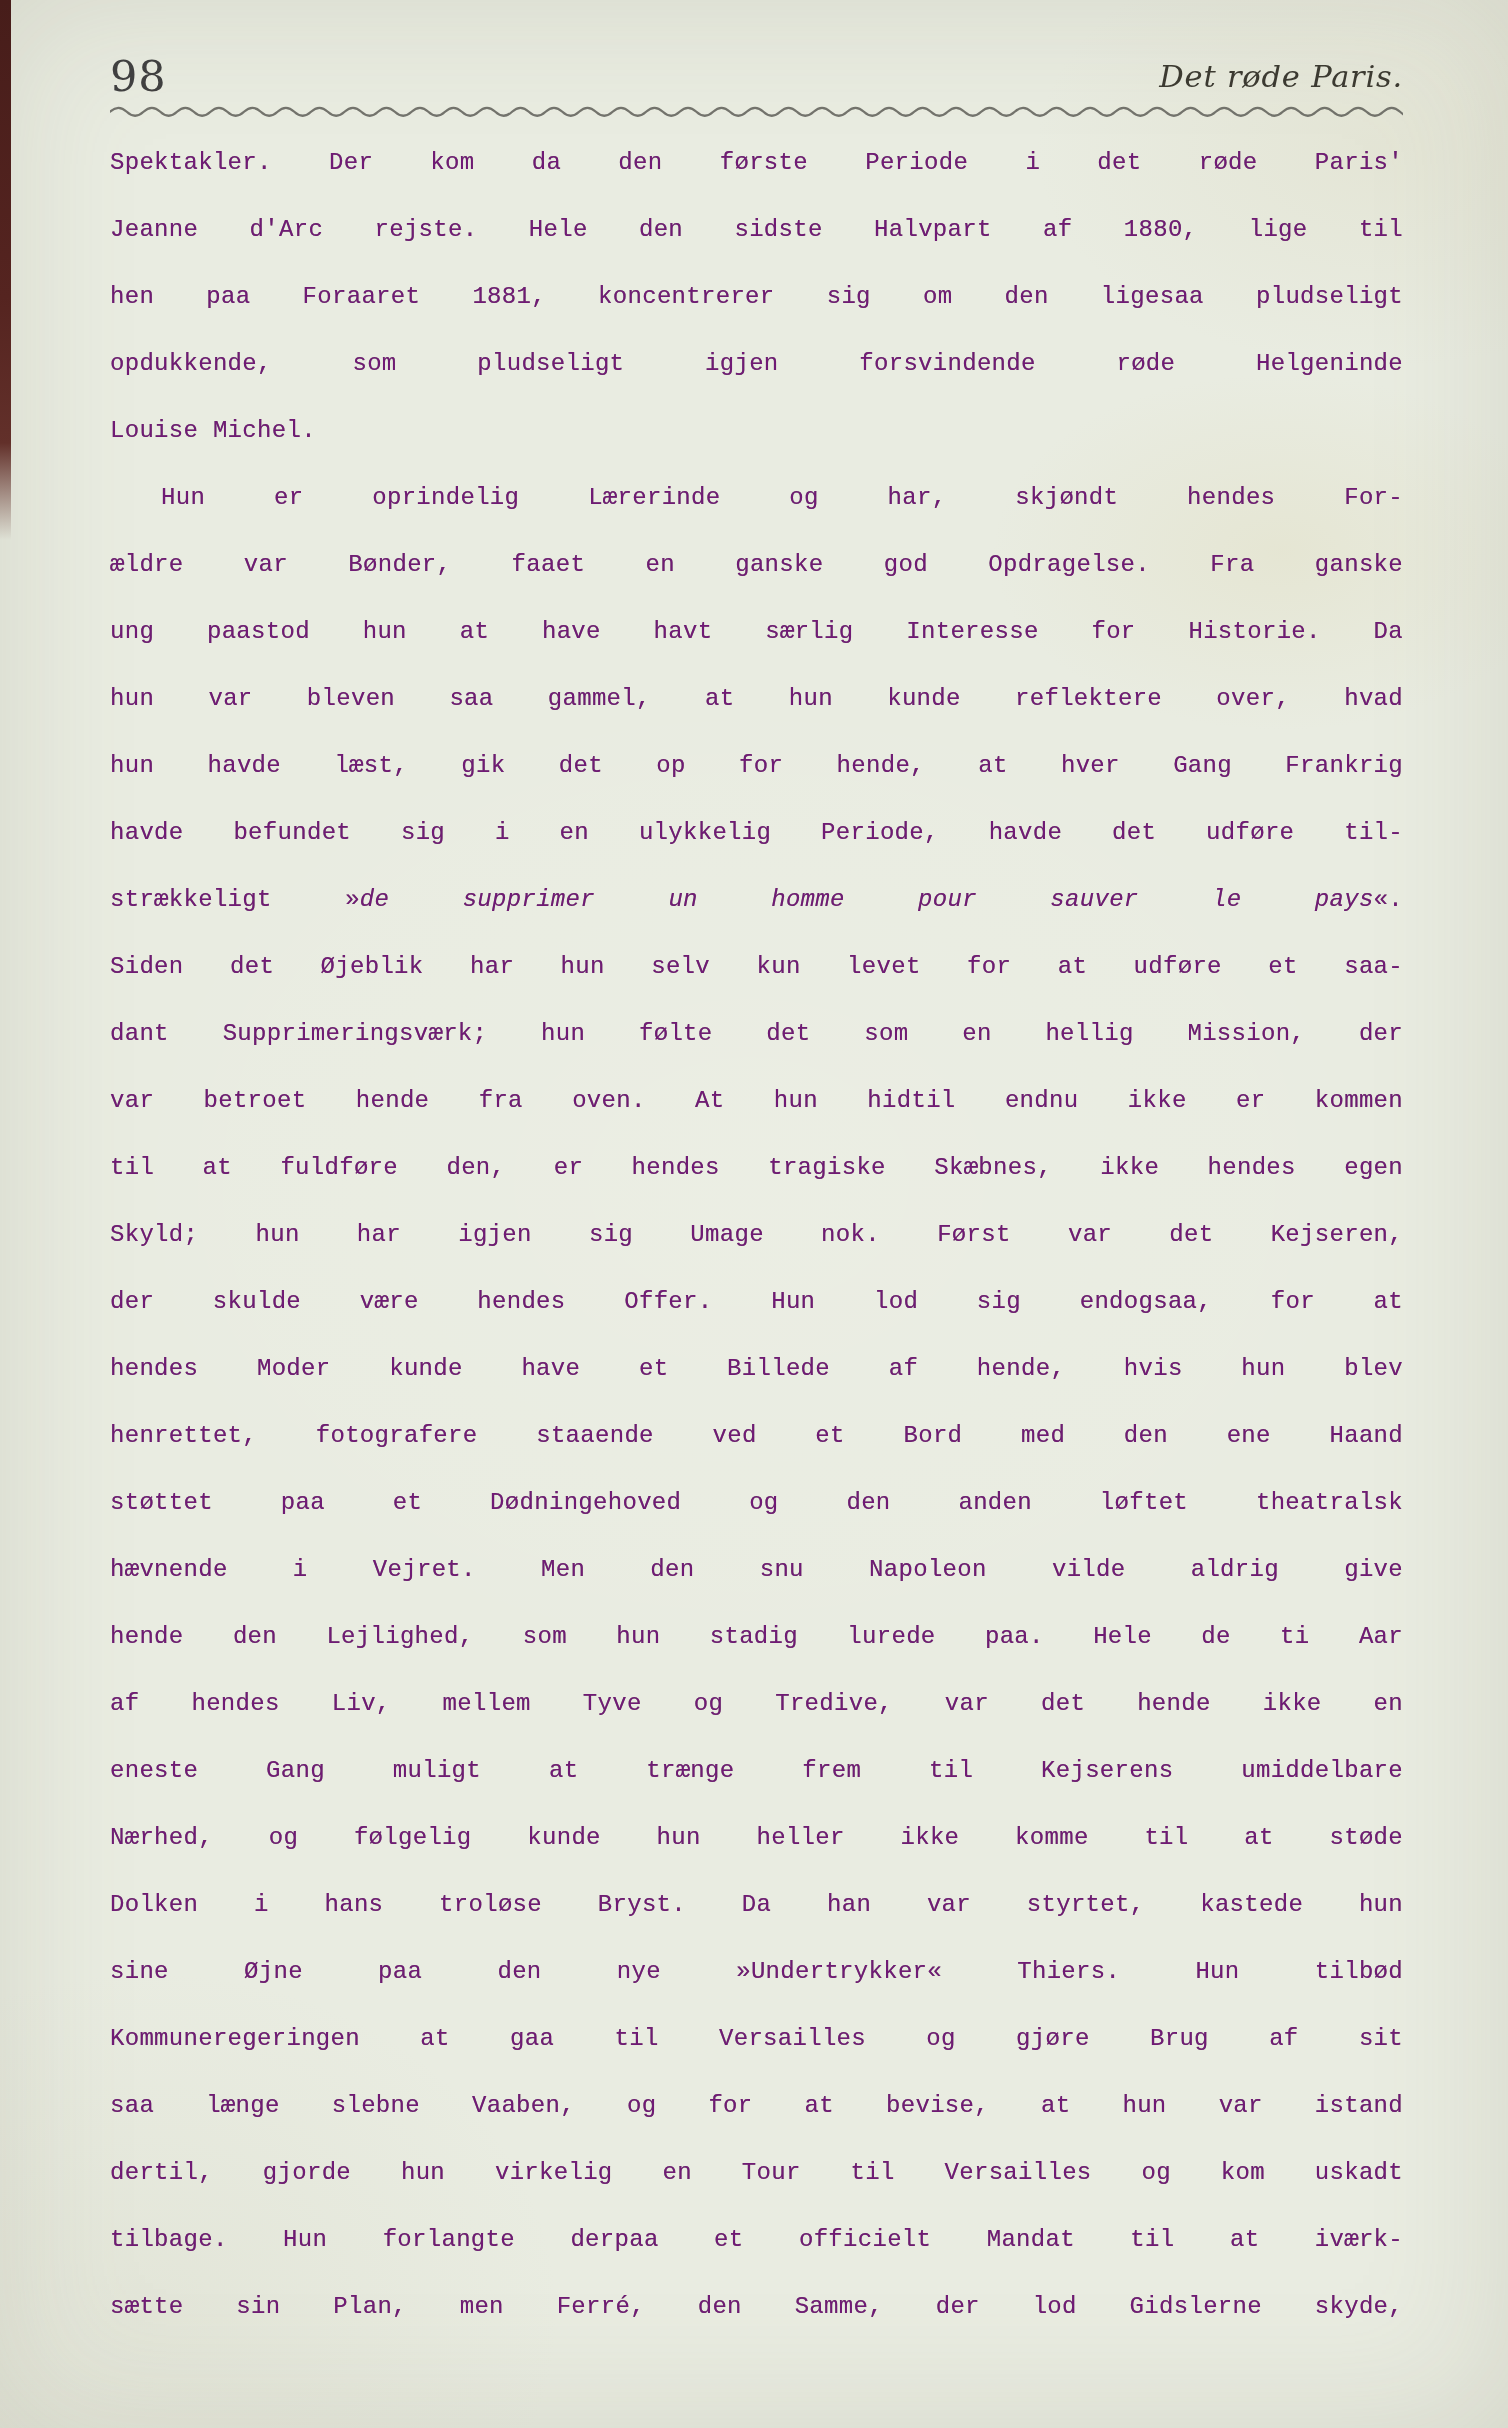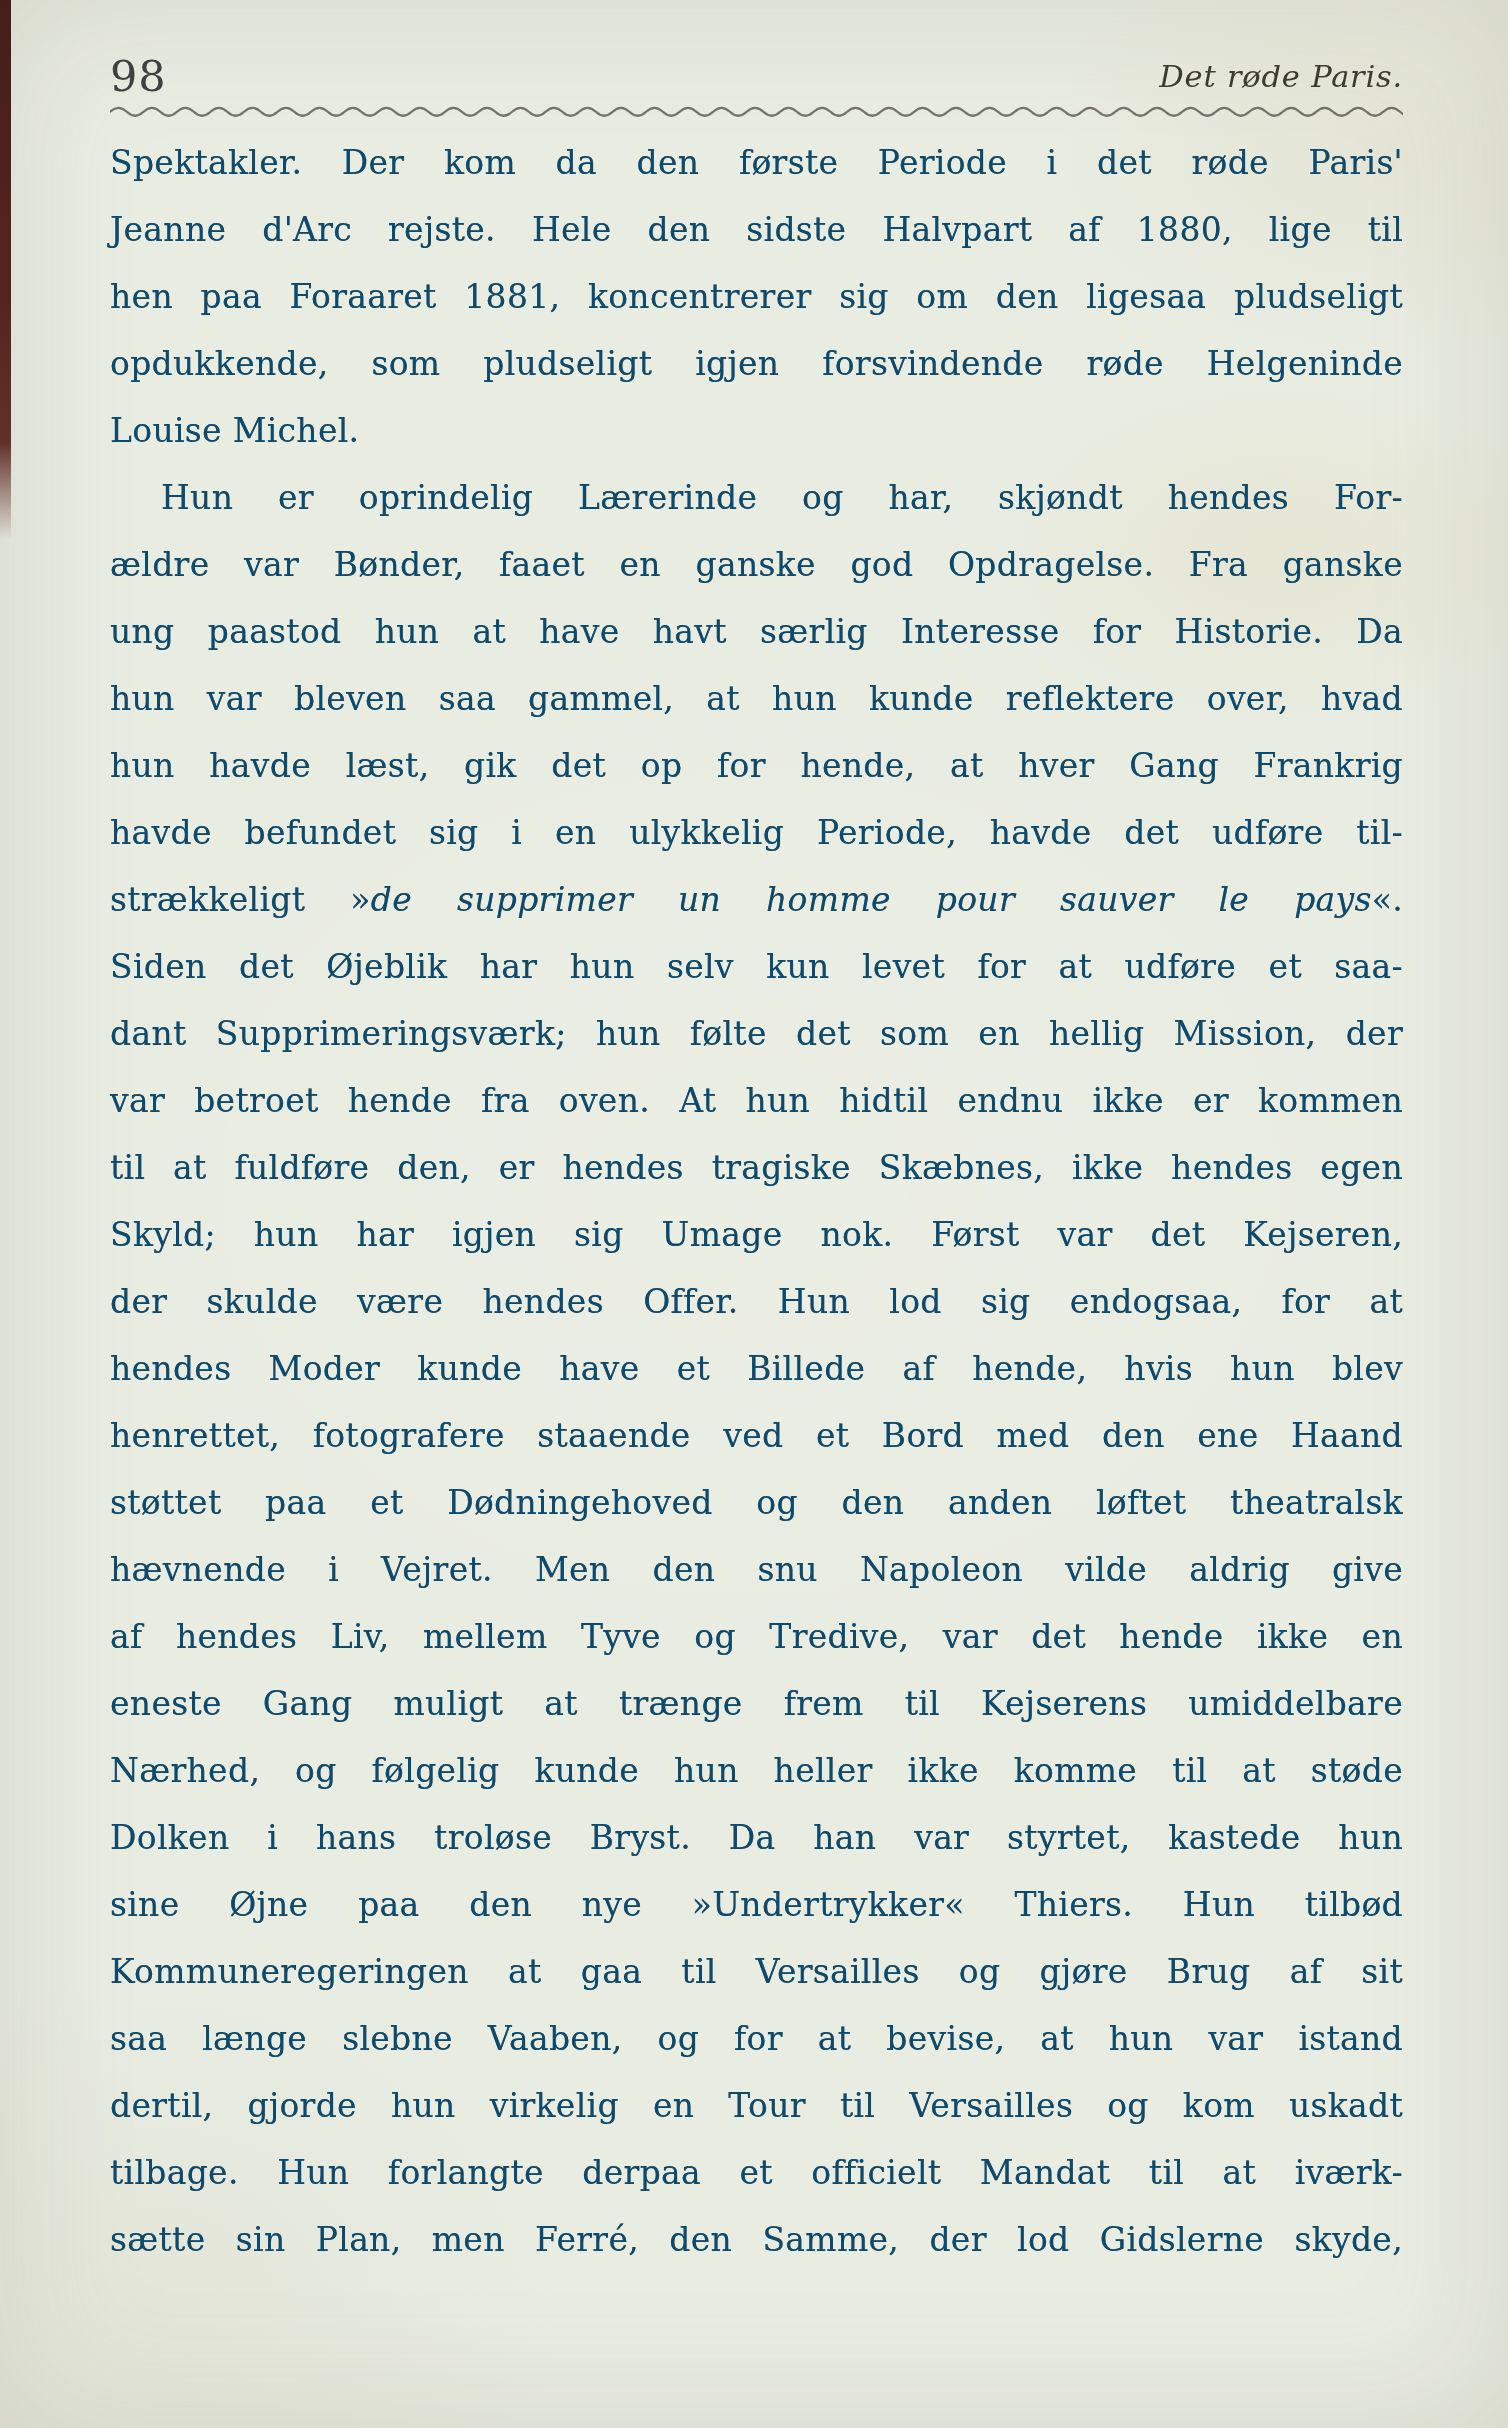--- a/index.html
+++ b/index.html
@@ -51,25 +51,26 @@
     color: #3c3a31;
   }
   .divider {
     display: block;
     width: 100%;
     height: 23.6px;
     margin-top: 0px;
   }
   .body-text {
     margin-top: 5.9px;
-    font-size: 33px;
+    font-size: 24px;
     line-height: 67px;
     letter-spacing: 0.3px;
-    color: #0c4a6e;
+    color: #701a75;
     text-shadow: 0 0 0.5px rgba(55,52,44,0.55);
+    font-family: Liberation Mono, monospace;
   }
   .line {
     text-align: justify;
     text-align-last: justify;
     white-space: normal;
   }
   .line.endpara { text-align-last: left; }
   .line.indent { text-indent: 51px; }
   .it { font-style: italic; }
 </style>
@@ -110,20 +111,21 @@
         <div class="line">Siden det Øjeblik har hun selv kun levet for at udføre et saa-</div>
         <div class="line">dant Supprimeringsværk; hun følte det som en hellig Mission, der</div>
         <div class="line">var betroet hende fra oven.  At hun hidtil endnu ikke er kommen</div>
         <div class="line">til at fuldføre den, er hendes tragiske Skæbnes, ikke hendes egen</div>
         <div class="line">Skyld; hun har igjen sig Umage nok.  Først var det Kejseren,</div>
         <div class="line">der skulde være hendes Offer.  Hun lod sig endogsaa, for at</div>
         <div class="line">hendes Moder kunde have et Billede af hende, hvis hun blev</div>
         <div class="line">henrettet, fotografere staaende ved et Bord med den ene Haand</div>
         <div class="line">støttet paa et Dødningehoved og den anden løftet theatralsk</div>
         <div class="line">hævnende i Vejret.  Men den snu Napoleon vilde aldrig give</div>
+        <div class="line">hende den Lejlighed, som hun stadig lurede paa.  Hele de ti Aar</div>
         <div class="line">af hendes Liv, mellem Tyve og Tredive, var det hende ikke en</div>
         <div class="line">eneste Gang muligt at trænge frem til Kejserens umiddelbare</div>
         <div class="line">Nærhed, og følgelig kunde hun heller ikke komme til at støde</div>
         <div class="line">Dolken i hans troløse Bryst.  Da han var styrtet, kastede hun</div>
         <div class="line">sine Øjne paa den nye »Undertrykker« Thiers.  Hun tilbød</div>
         <div class="line">Kommuneregeringen at gaa til Versailles og gjøre Brug af sit</div>
         <div class="line">saa længe slebne Vaaben, og for at bevise, at hun var istand</div>
         <div class="line">dertil, gjorde hun virkelig en Tour til Versailles og kom uskadt</div>
         <div class="line">tilbage.  Hun forlangte derpaa et officielt Mandat til at iværk-</div>
         <div class="line">sætte sin Plan, men Ferré, den Samme, der lod Gidslerne skyde,</div>

